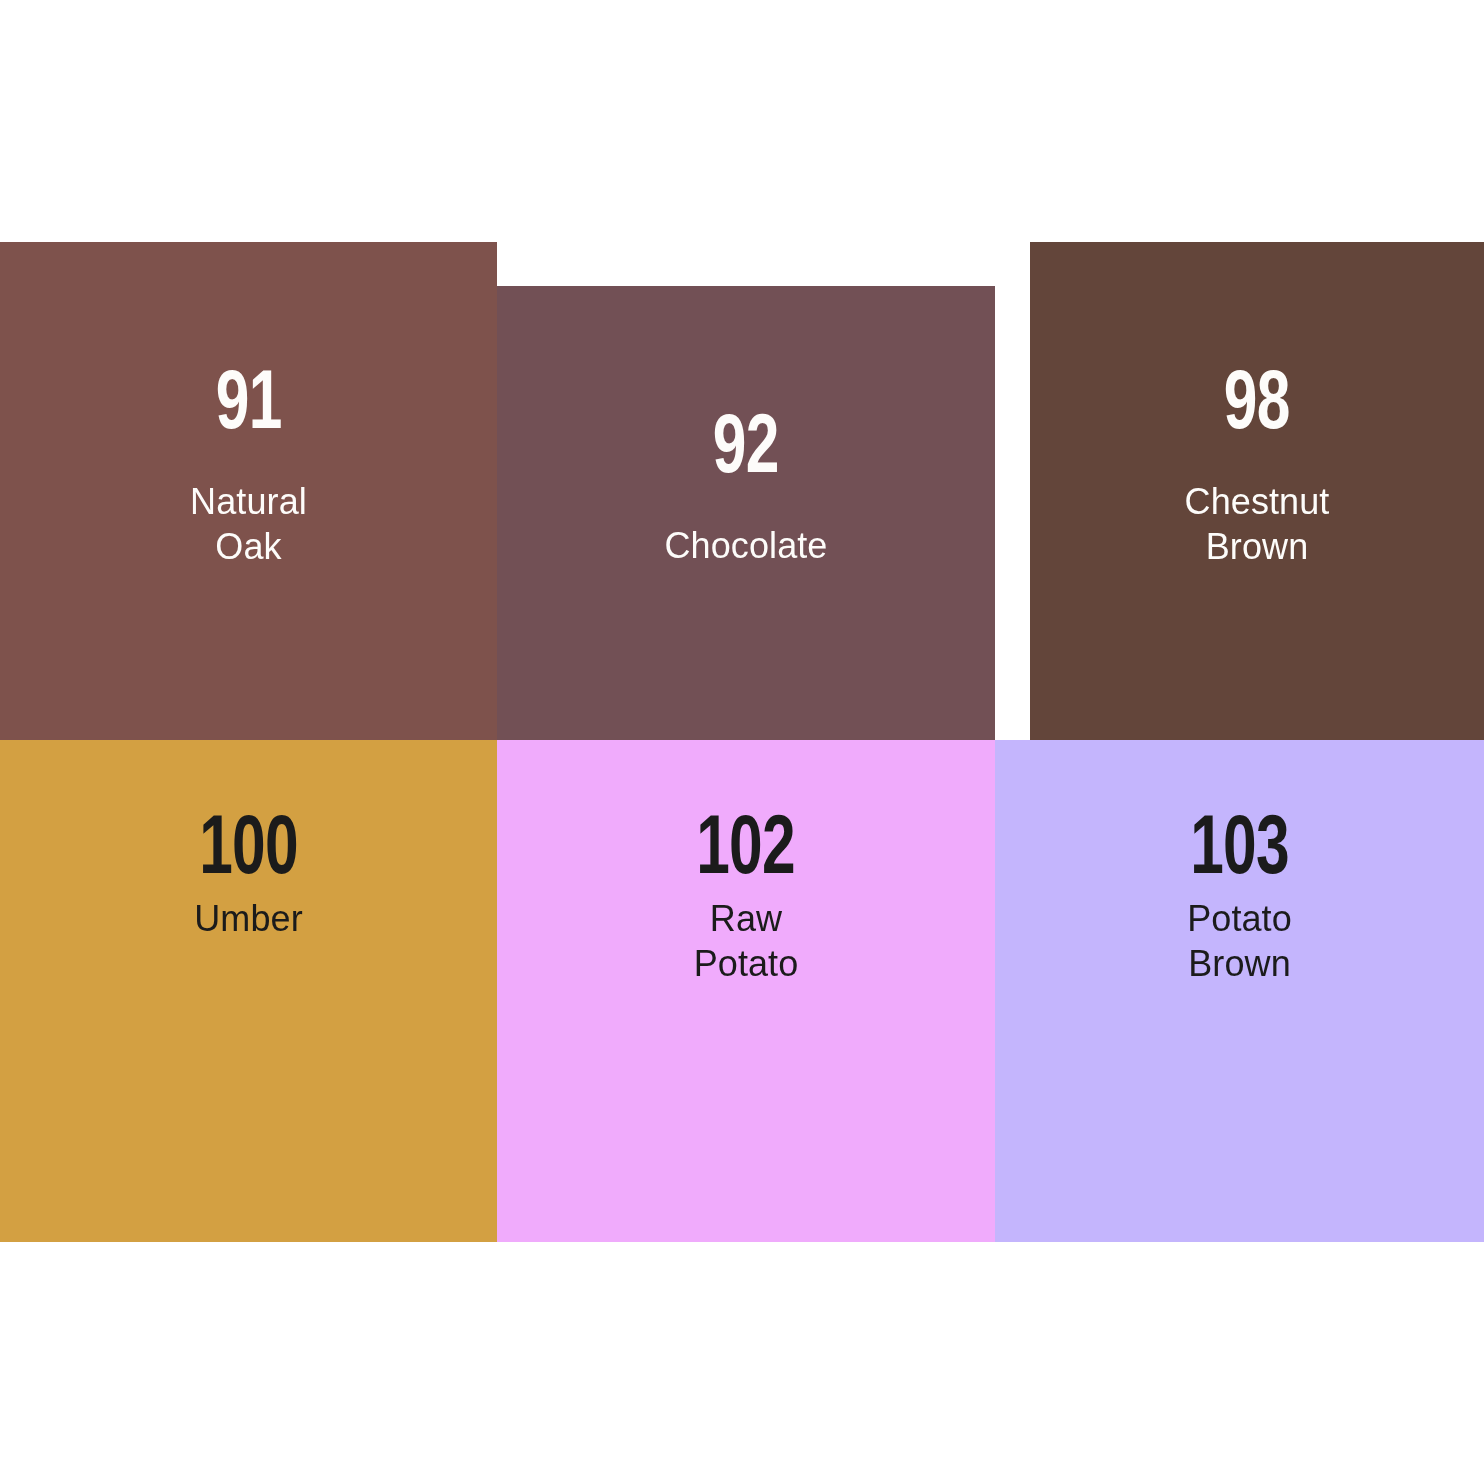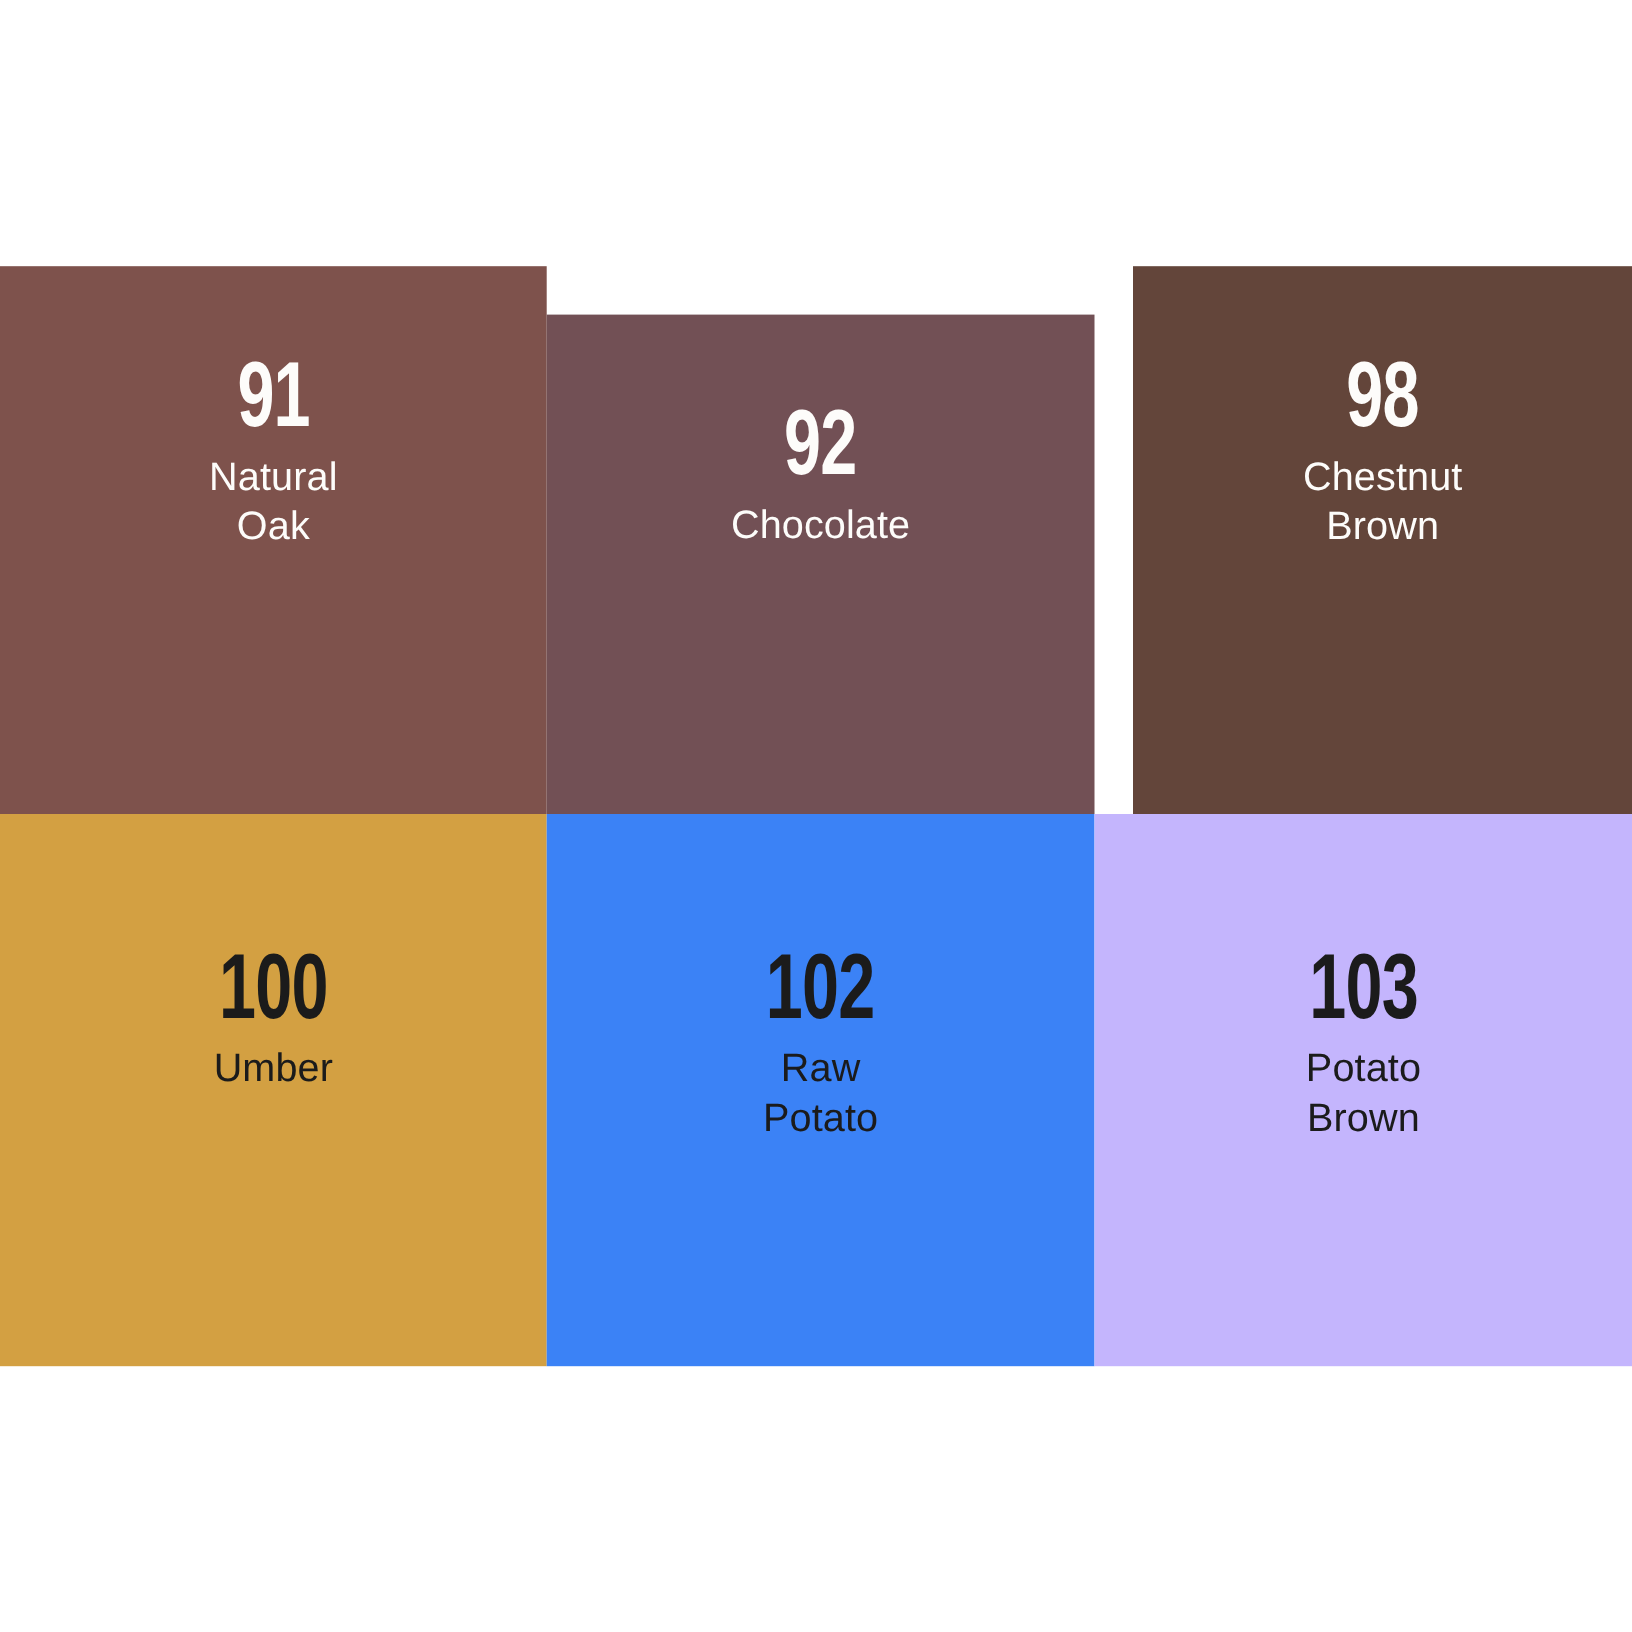--- a/index.html
+++ b/index.html
@@ -29,23 +29,23 @@
   .swatch {
     position: relative;
     display: flex;
     flex-direction: column;
     align-items: center;
     box-sizing: border-box;
     overflow: hidden;
   }
 
   
-  .swatch.row-1 { padding-top: 78px; }
+  .swatch.row-1 { padding-top: 119px; gap: 28px; }
   
-  .swatch.row-2 { padding-top: 118px; }
+  .swatch.row-2 { padding-top: 66px; }
 
   .swatch-number {
     font-family: "Liberation Sans Narrow", "Liberation Sans", sans-serif;
     font-weight: bold;
     font-size: 84px;
     line-height: 0.92;
     letter-spacing: -1px;
     transform: scaleX(0.72);
     transform-origin: center center;
     white-space: nowrap;
@@ -90,21 +90,21 @@
     <div class="swatch-number">98</div>
     <div class="swatch-name">Chestnut
 Brown</div>
   </div>
 
   <div class="swatch row-2 dark-text" style="background-color: rgb(211, 160, 66);">
     <div class="swatch-number">100</div>
     <div class="swatch-name">Umber</div>
   </div>
 
-  <div class="swatch row-2 dark-text" style="background-color: #3b82f6;">
+  <div class="swatch row-2 dark-text" style="background-color: #f0abfc;">
     <div class="swatch-number">102</div>
     <div class="swatch-name">Raw
 Potato</div>
   </div>
 
   <div class="swatch row-2 dark-text" style="background-color: #c4b5fd;">
     <div class="swatch-number">103</div>
     <div class="swatch-name">Potato
 Brown</div>
   </div>

